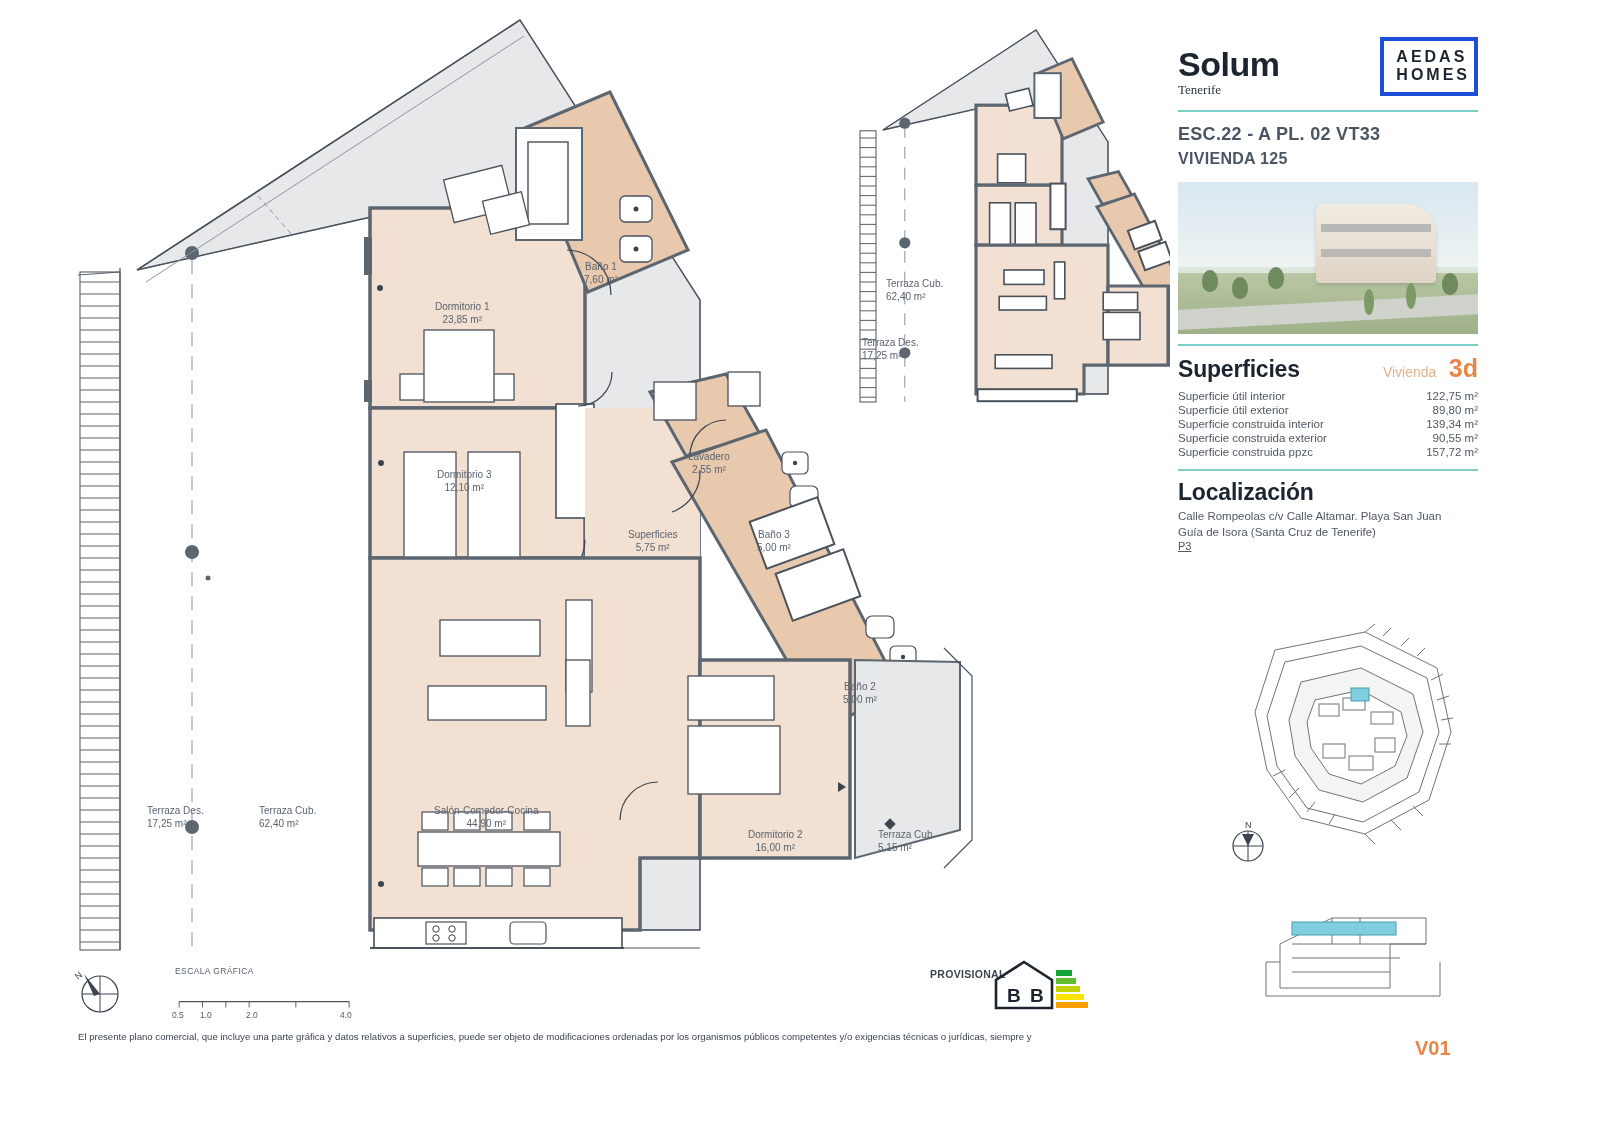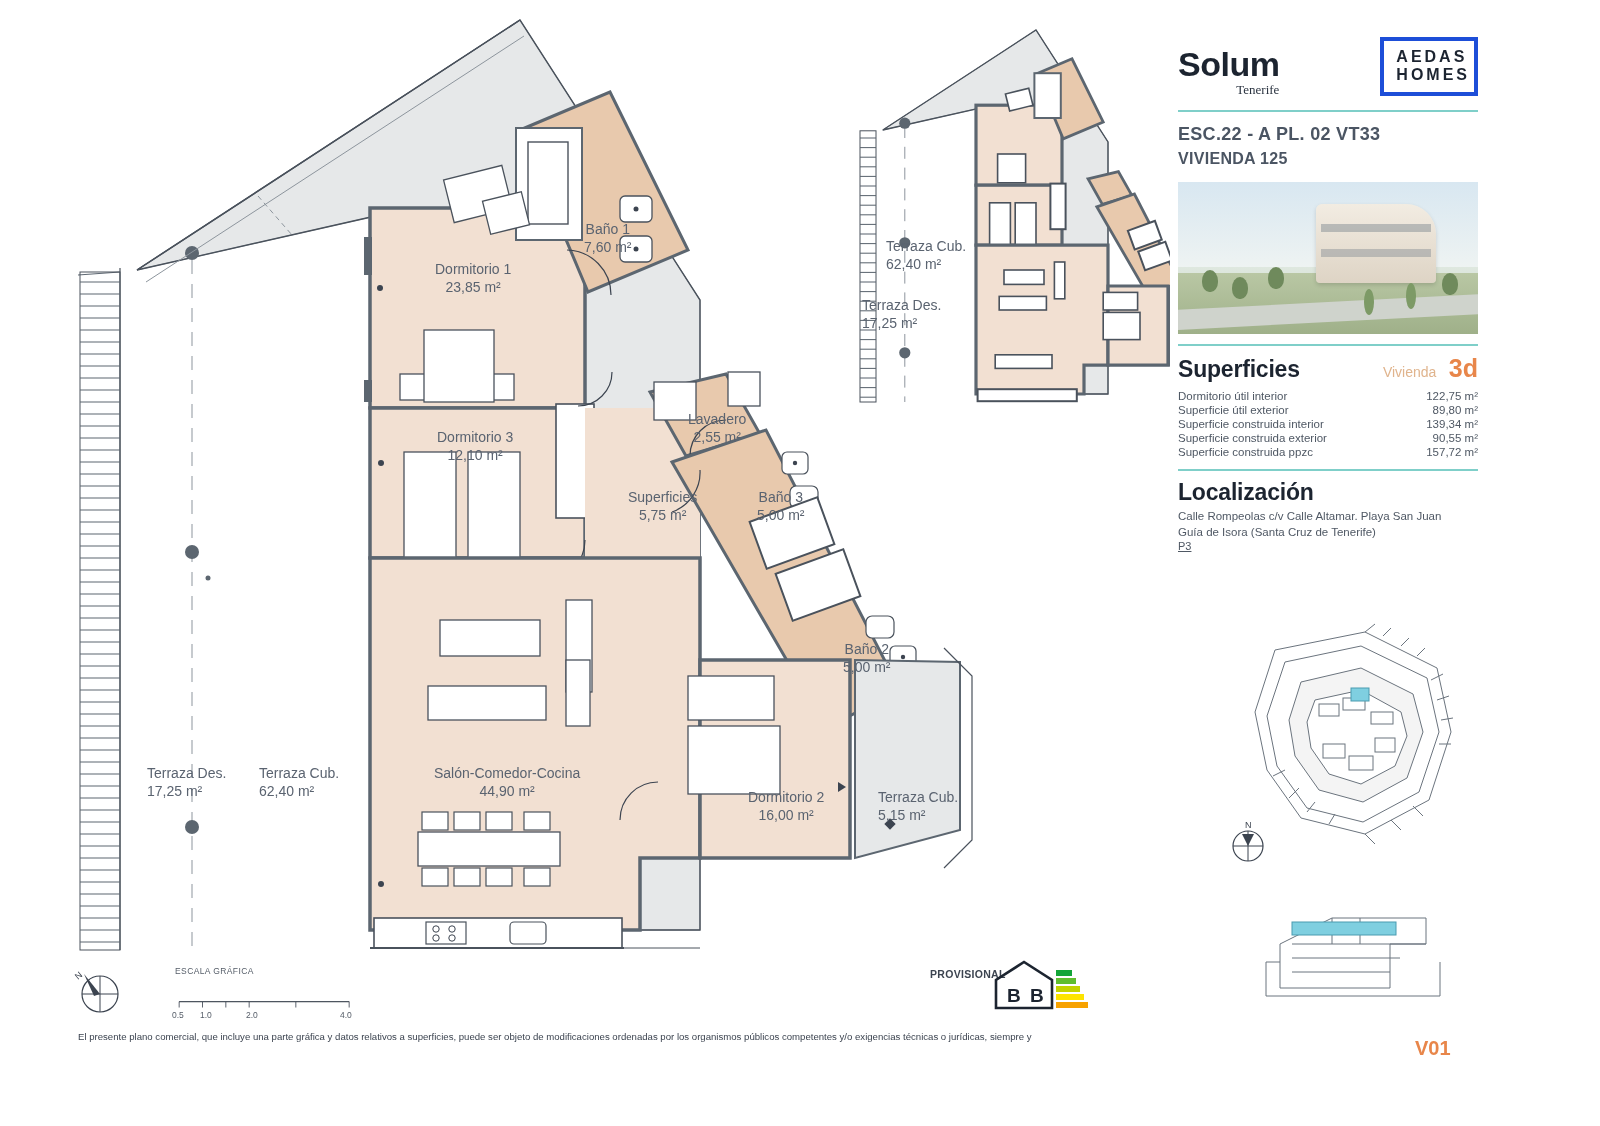--- a/index.html
+++ b/index.html
@@ -6,21 +6,21 @@
   body{width:1600px;height:1126px;position:relative;overflow:hidden;
        font-family:"Liberation Sans","DejaVu Sans",sans-serif;color:#3c4450;}
   .sheet{position:absolute;inset:0;background:#fff;}
 
   
   .panel{position:absolute;left:1178px;top:26px;width:300px;}
   .brandrow{display:flex;align-items:flex-end;justify-content:space-between;height:70px;}
   .solum{line-height:1;}
   .solum .s1{font-size:34px;font-weight:bold;letter-spacing:-0.5px;color:#1c2430;
              font-family:"Liberation Sans",sans-serif;}
-  .solum .s2{font-size:13px;text-align:right;color:#2a3340;margin-top:2px;
+  .solum .s2{font-size:13px;text-align:left;color:#2a3340;margin-top:2px;
              font-family:"Liberation Serif",serif;}
   .aedas{border:4px solid #1d4ed8;padding:7px 4px 8px 12px;line-height:1.12;}
   .aedas div{font-size:16px;font-weight:bold;letter-spacing:3px;color:#1c2430;}
 
   .rule{height:2px;background:#7fcfc9;margin:14px 0 9px 0;width:100%;}
   .rule.thin{height:2px;background:#7fcfc9;margin:10px 0 8px 0;}
 
   .code{font-size:18px;font-weight:bold;color:#4b5563;letter-spacing:.3px;line-height:1.45;}
   .code .l2{font-size:16px;}
 
@@ -58,21 +58,21 @@
   .p3{font-size:11px;color:#4f5864;text-decoration:underline;}
 
   
   .site{position:absolute;left:1215px;top:620px;width:265px;height:235px;}
   .compass{position:absolute;left:1225px;top:820px;width:46px;height:46px;}
   .vol{position:absolute;left:1240px;top:900px;width:230px;height:110px;}
   .v01{position:absolute;left:1415px;top:1037px;font-size:20px;font-weight:bold;color:#e8864a;}
 
   
   .plan{position:absolute;left:0;top:0;width:1170px;height:1010px;}
-  .lbl{position:absolute;font-size:14px;color:#5a6370;line-height:1.25;white-space:nowrap;}
+  .lbl{position:absolute;font-size:10px;color:#5a6370;line-height:1.25;white-space:nowrap;margin-top:40px;}
   .lbl.c{text-align:center;}
 
   .escala{position:absolute;left:175px;top:966px;font-size:8.5px;color:#555d68;letter-spacing:.4px;}
   .scalebar{position:absolute;left:160px;top:1000px;width:210px;height:10px;}
   .scalenum{position:absolute;top:1010px;font-size:8.5px;color:#555d68;}
 
   .prov{position:absolute;left:930px;top:968px;font-size:10.5px;font-weight:bold;
         color:#3c4450;letter-spacing:.3px;}
   .energy{position:absolute;left:990px;top:958px;width:105px;height:52px;}
 
@@ -474,21 +474,21 @@
       <h2 class="sec">Superficies</h2>
       <div>
         <span class="viv">Vivienda</span>
         <span class="d3">3d</span>
       </div>
     </div>
 
     <table class="sup">
       <tbody>
         <tr>
-          <td>Dormitorio útil interior</td>
+          <td>Superficie útil interior</td>
           <td class="v">122,75 m²</td>
         </tr>
         <tr>
           <td>Superficie útil exterior</td>
           <td class="v">89,80 m²</td>
         </tr>
         <tr>
           <td>Superficie construida interior</td>
           <td class="v">139,34 m²</td>
         </tr>

